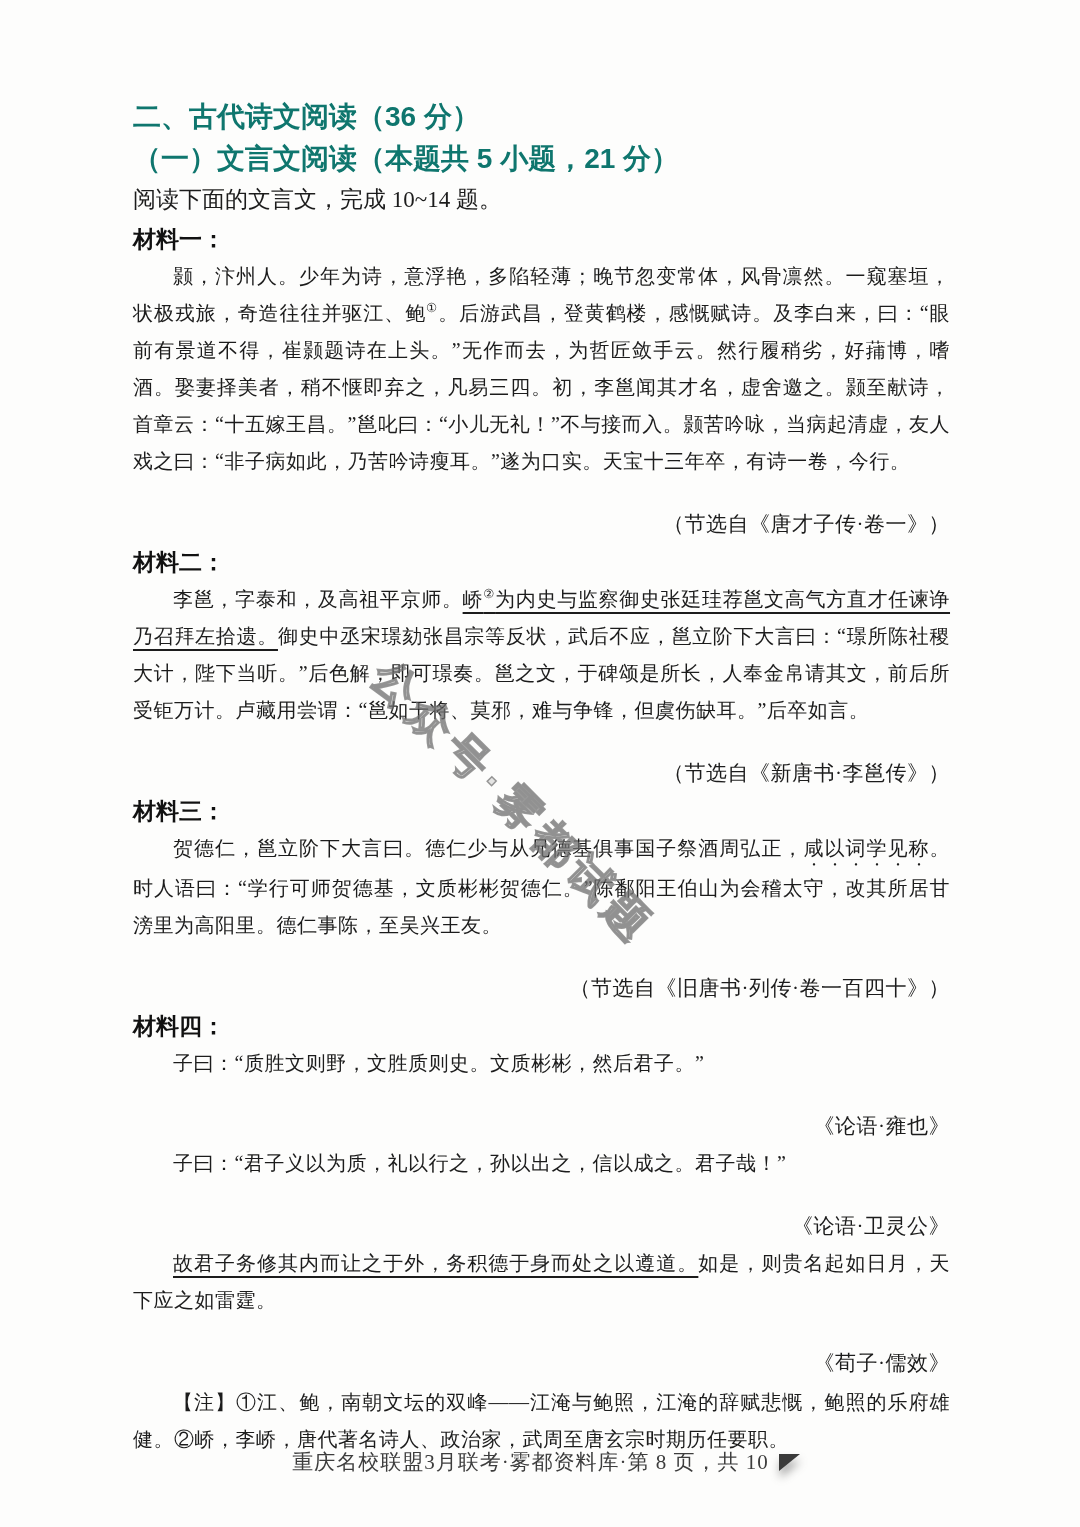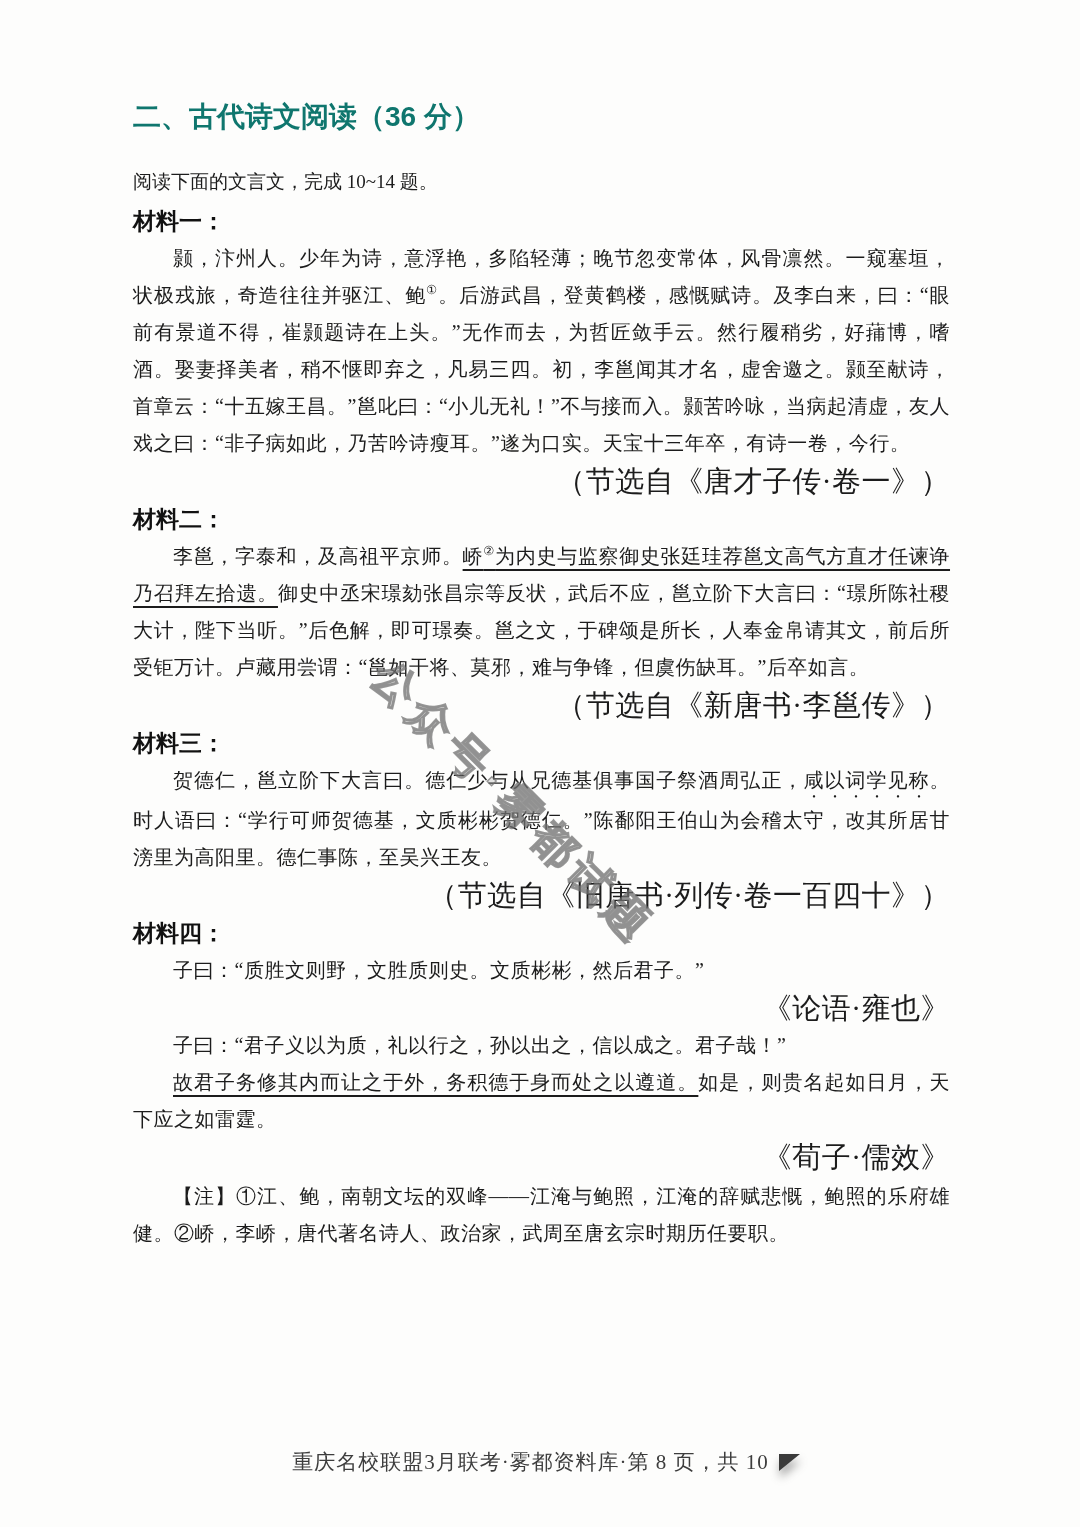--- a/index.html
+++ b/index.html
@@ -16,43 +16,43 @@
     font-family: "Liberation Serif", "DejaVu Serif", serif;
   }
   .h1, .h2 {
     font-family: "Liberation Sans", "DejaVu Sans", sans-serif;
     font-weight: bold;
     font-size: 28px;
     line-height: 42px;
     color: #0f766e;
   }
   .instruction {
-    font-size: 19px;
+    font-size: 23px;
     line-height: 40px;
-    margin-top: 24px;
   }
   .mat-label {
     font-family: Liberation Sans, sans-serif;
     font-weight: bold;
     font-size: 23px;
     line-height: 38px;
     color: #111;
   }
   .para {
     font-size: 20px;
     line-height: 37px;
     text-align: justify;
     text-indent: 2em;
     letter-spacing: 0.5px;
   }
   .citation {
-    font-size: 29px;
+    font-size: 21px;
     line-height: 38px;
     text-align: right;
     letter-spacing: 0.5px;
+    margin-top: 25px;
   }
   sup {
     font-size: 0.62em;
     vertical-align: super;
     line-height: 0;
   }
   .u {
     text-decoration: underline;
     text-decoration-thickness: 1.5px;
     text-underline-offset: 6px;
@@ -102,38 +102,40 @@
   .spacer-sm { height: 2px; }
 </style>
 </head>
 <body>
 
 <div class="page">
 
   <div class="watermark">公众号·雾都试题</div>
 
   <div class="h1">二、古代诗文阅读（36 分）</div>
+  <div class="h2">（一）文言文阅读（本题共 5 小题，21 分）</div>
   <div class="instruction">阅读下面的文言文，完成 10~14 题。</div>
 
   <div class="mat-label">材料一：</div>
   <p class="para"><span>颢，汴州人。少年为诗，意浮艳，多陷轻薄；晚节忽变常体，风骨凛然。一窥塞垣，状极戎旅，奇造往往并驱江、鲍</span><sup>①</sup><span>。后游武昌，登黄鹤楼，感慨赋诗。及李白来，曰：“眼前有景道不得，崔颢题诗在上头。”无作而去，为哲匠敛手云。然行履稍劣，好蒱博，嗜酒。娶妻择美者，稍不惬即弃之，凡易三四。初，李邕闻其才名，虚舍邀之。颢至献诗，首章云：“十五嫁王昌。”邕叱曰：“小儿无礼！”不与接而入。颢苦吟咏，当病起清虚，友人戏之曰：“非子病如此，乃苦吟诗瘦耳。”遂为口实。天宝十三年卒，有诗一卷，今行。</span></p>
   <p class="citation">（节选自《唐才子传·卷一》）</p>
 
   <div class="mat-label">材料二：</div>
   <p class="para"><span>李邕，字泰和，及高祖平京师。</span><span class="u"><span>峤</span><sup>②</sup><span>为内史与监察御史张廷珪荐邕文高气方直才任谏诤乃召拜左拾遗。</span></span><span>御史中丞宋璟劾张昌宗等反状，武后不应，邕立阶下大言曰：“璟所陈社稷大计，陛下当听。”后色解，即可璟奏。邕之文，于碑颂是所长，人奉金帛请其文，前后所受钜万计。卢藏用尝谓：“邕如干将、莫邪，难与争锋，但虞伤缺耳。”后卒如言。</span></p>
   <p class="citation">（节选自《新唐书·李邕传》）</p>
 
   <div class="mat-label">材料三：</div>
   <p class="para"><span>贺德仁，邕立阶下大言曰。德仁少与从兄德基俱事国子祭酒周弘正，</span><span class="emph">咸以词学见称</span><span>。时人语曰：“学行可师贺德基，文质彬彬贺德仁。”陈鄱阳王伯山为会稽太守，改其所居甘滂里为高阳里。德仁事陈，至吴兴王友。</span></p>
   <p class="citation">（节选自《旧唐书·列传·卷一百四十》）</p>
 
   <div class="mat-label">材料四：</div>
   <p class="para">子曰：“质胜文则野，文胜质则史。文质彬彬，然后君子。”</p>
   <p class="citation">《论语·雍也》</p>
   <p class="para">子曰：“君子义以为质，礼以行之，孙以出之，信以成之。君子哉！”</p>
+  <p class="citation">《论语·卫灵公》</p>
   <p class="para"><span class="u">故君子务修其内而让之于外，务积德于身而处之以遵道。</span><span>如是，则贵名起如日月，天下应之如雷霆。</span></p>
   <p class="citation">《荀子·儒效》</p>
 
   <div class="spacer-sm"></div>
   <p class="para">【注】①江、鲍，南朝文坛的双峰——江淹与鲍照，江淹的辞赋悲慨，鲍照的乐府雄健。②峤，李峤，唐代著名诗人、政治家，武周至唐玄宗时期历任要职。</p>
 
   <div class="footer"><span>重庆名校联盟3月联考·雾都资料库·第 8 页，共 10</span><span class="page-curl"></span></div>
 
 </div>
 

